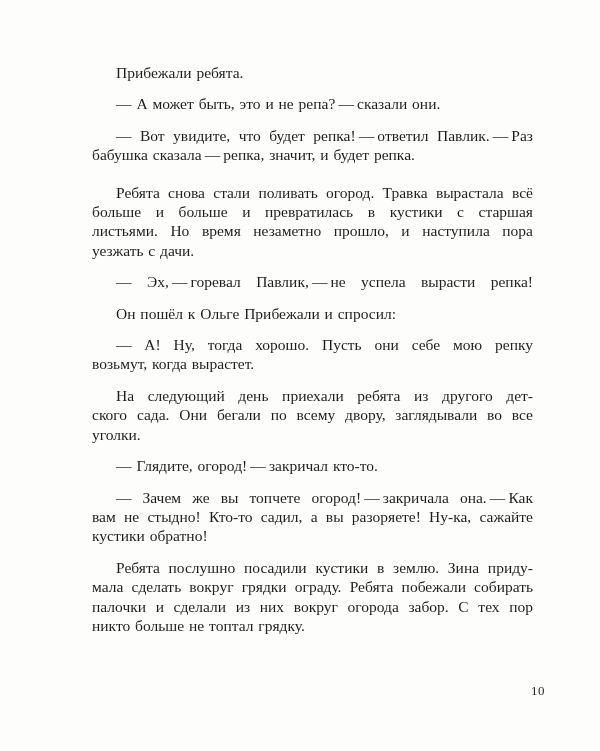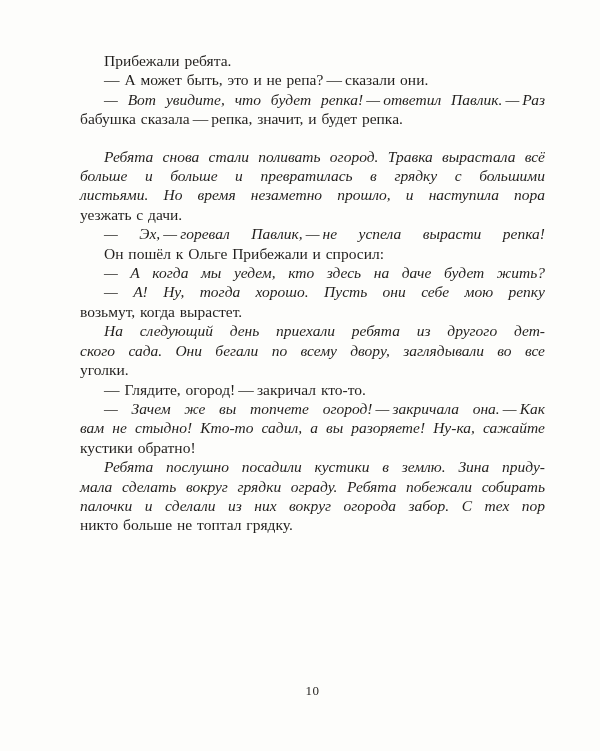--- a/index.html
+++ b/index.html
@@ -20,34 +20,34 @@
   }
   .text-block {
     position: absolute;
     left: 80px;
     top: 51px;
     width: 465px;
     font-size: 15.5px;
     line-height: 19.4px;
     word-spacing: 1px;
   }
-  .paragraph { margin: 0; }
+  .paragraph { margin: 12px; }
   .paragraph.gap { margin-top: 18px; }
   .line {
     text-align: justify;
     text-align-last: left;
   }
-  .line.fill { text-align-last: justify; font-style: italic; }
+  .line.fill { text-align-last: justify; }
   .line.first { text-indent: 24px; }
   .page-number {
     position: absolute;
     left: 80px;
     top: 683px;
     width: 465px;
-    text-align: center;
+    text-align: right;
     font-size: 13px;
     letter-spacing: 0.5px;
     color: #2a2825;
   }
 </style>
 </head>
 <body>
 
 <div class="scan-page" style="background: rgb(253, 253, 251); color: rgb(33, 31, 29);">
   <div class="text-block">
@@ -56,32 +56,29 @@
       </div>
       <div class="paragraph">
         <div class="line first">— А может быть, это и не репа? — сказали они.</div>
       </div>
       <div class="paragraph">
         <div class="line first fill">— Вот увидите, что будет репка! — ответил Павлик. — Раз</div>
         <div class="line">бабушка сказала — репка, значит, и будет репка.</div>
       </div>
       <div class="paragraph gap">
         <div class="line first fill">Ребята снова стали поливать огород. Травка вырастала всё</div>
-        <div class="line fill">больше и больше и превратилась в грядку с большими</div>
+        <div class="line fill">больше и больше и превратилась в кустики с старшая</div>
         <div class="line fill">листьями. Но время незаметно прошло, и наступила пора</div>
         <div class="line">уезжать с дачи.</div>
       </div>
       <div class="paragraph">
         <div class="line first fill">— Эх, — горевал Павлик, — не успела вырасти репка!</div>
       </div>
       <div class="paragraph">
         <div class="line first">Он пошёл к Ольге Прибежали и спросил:</div>
-      </div>
-      <div class="paragraph">
-        <div class="line first fill">— А когда мы уедем, кто здесь на даче будет жить?</div>
       </div>
       <div class="paragraph">
         <div class="line first fill">— А! Ну, тогда хорошо. Пусть они себе мою репку</div>
         <div class="line">возьмут, когда вырастет.</div>
       </div>
       <div class="paragraph">
         <div class="line first fill">На следующий день приехали ребята из другого дет-</div>
         <div class="line fill">ского сада. Они бегали по всему двору, заглядывали во все</div>
         <div class="line">уголки.</div>
       </div>

